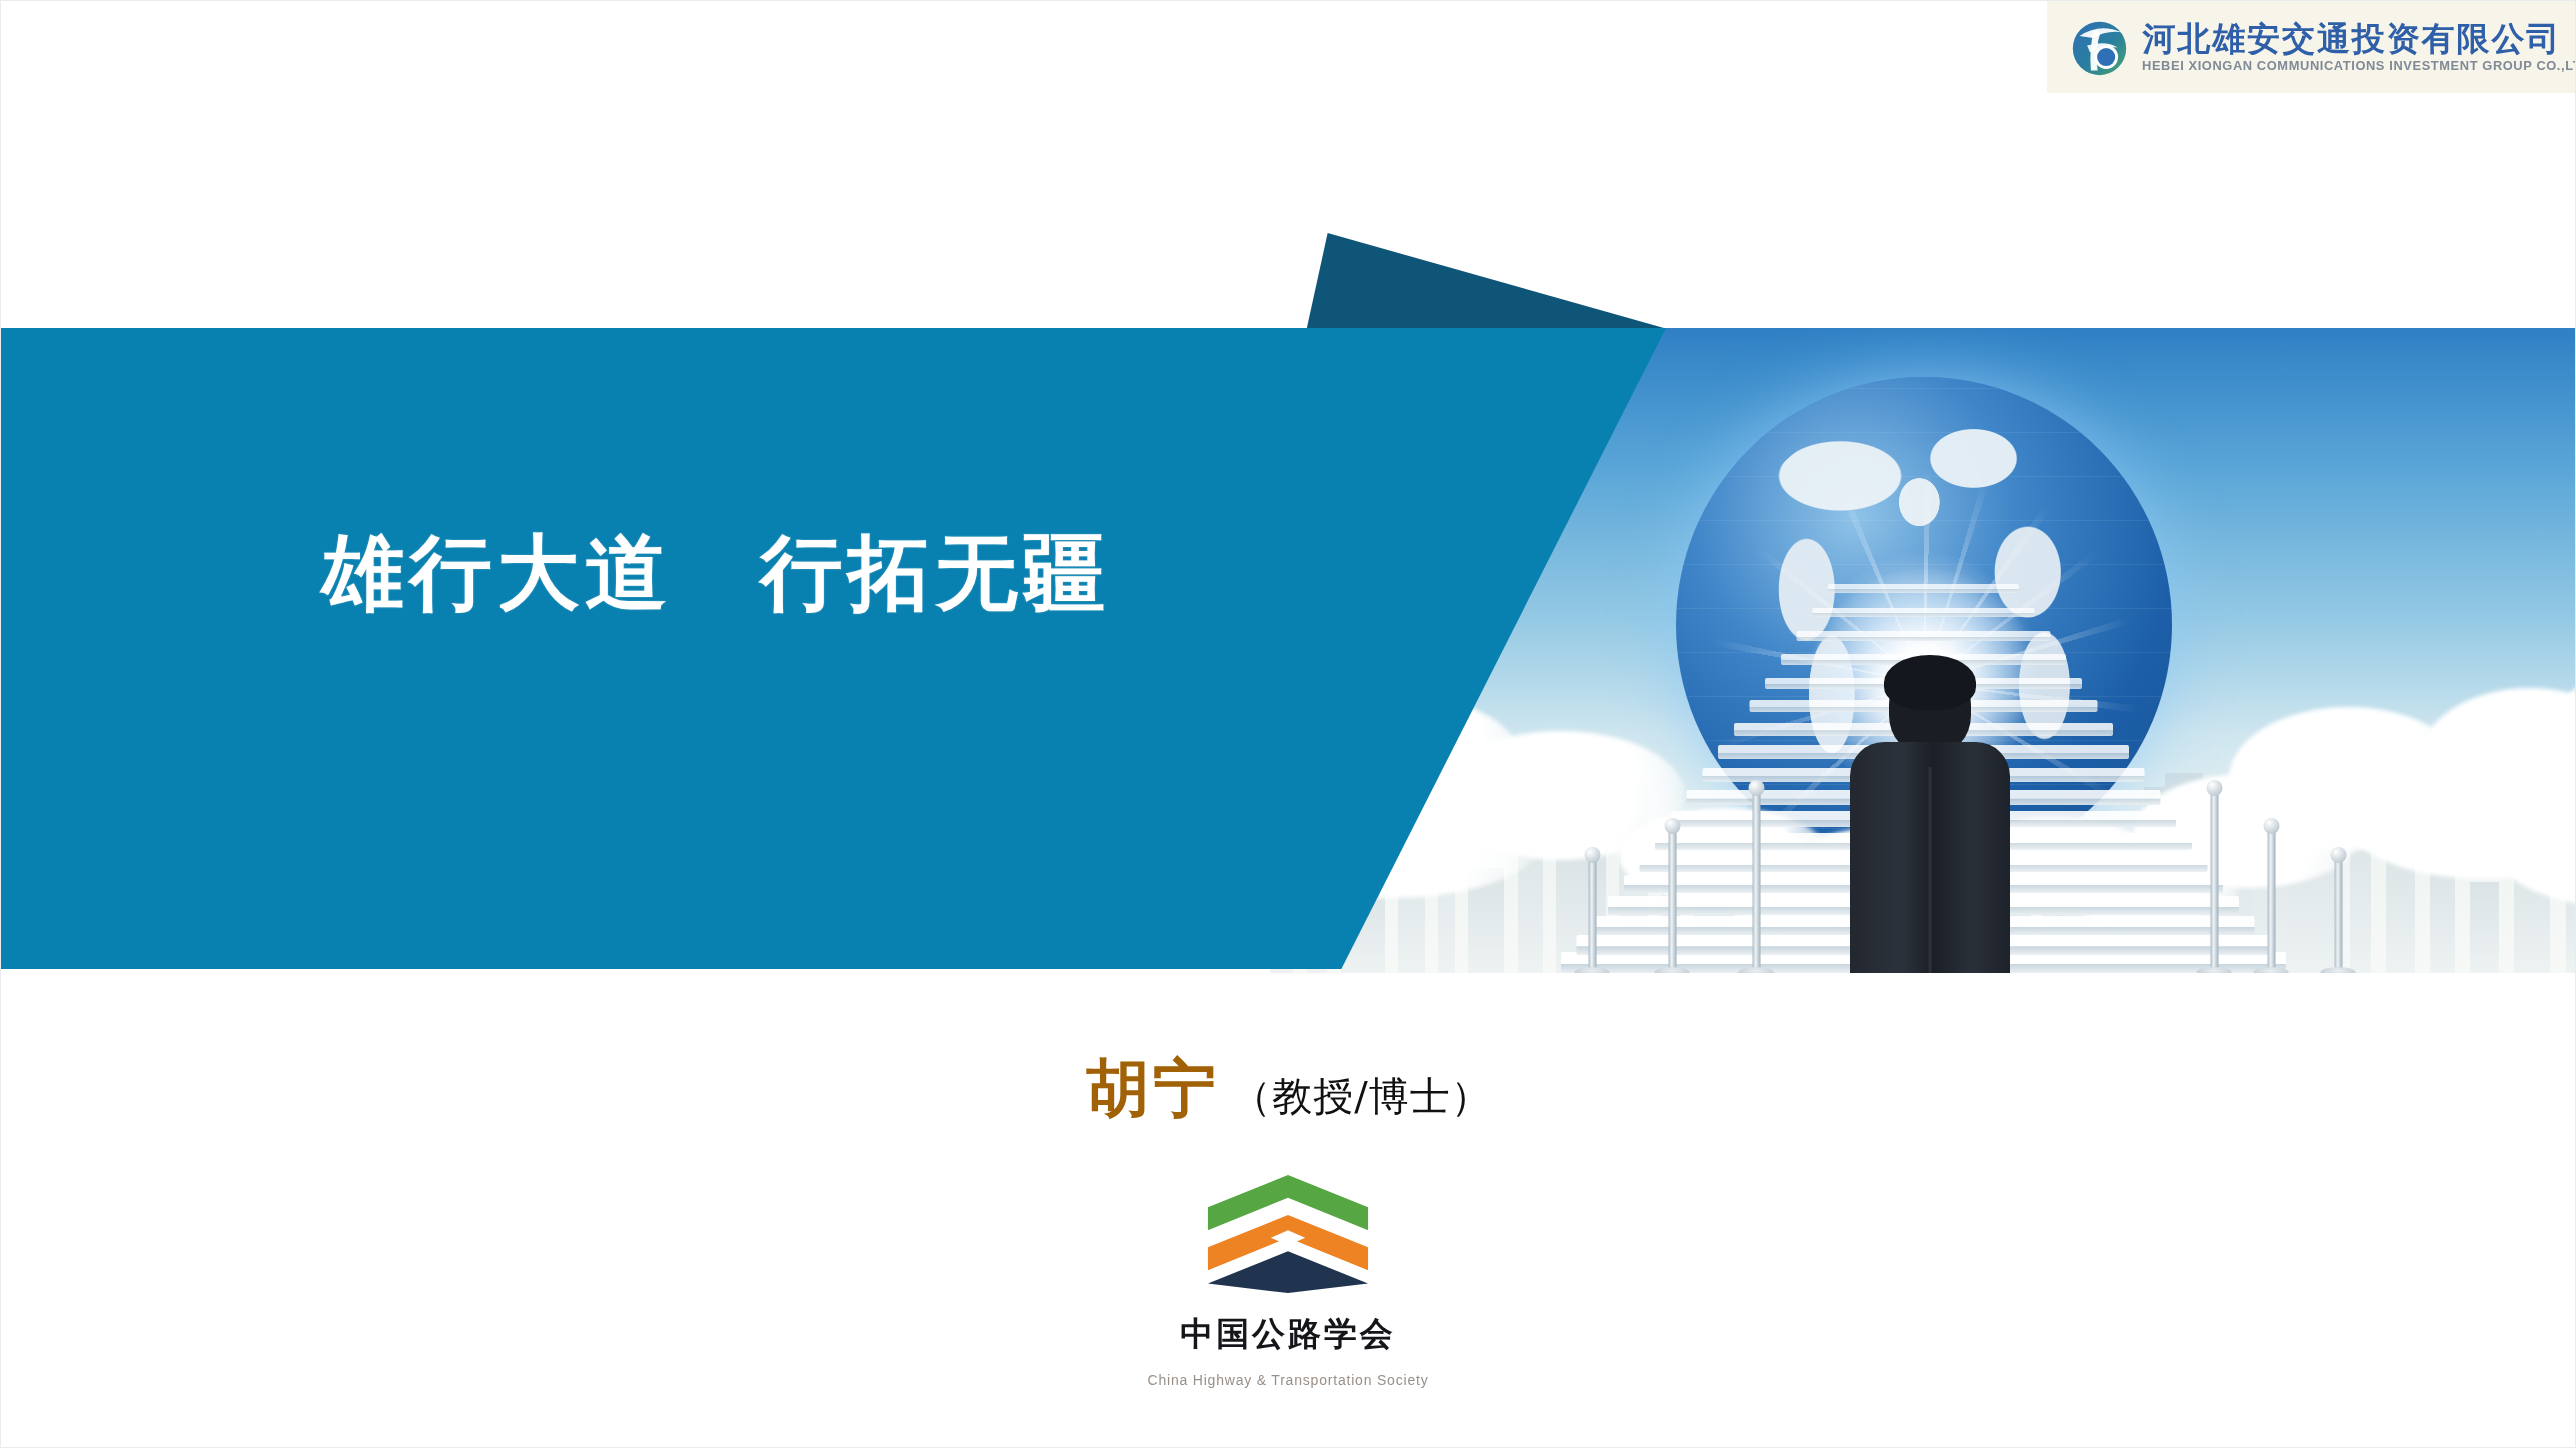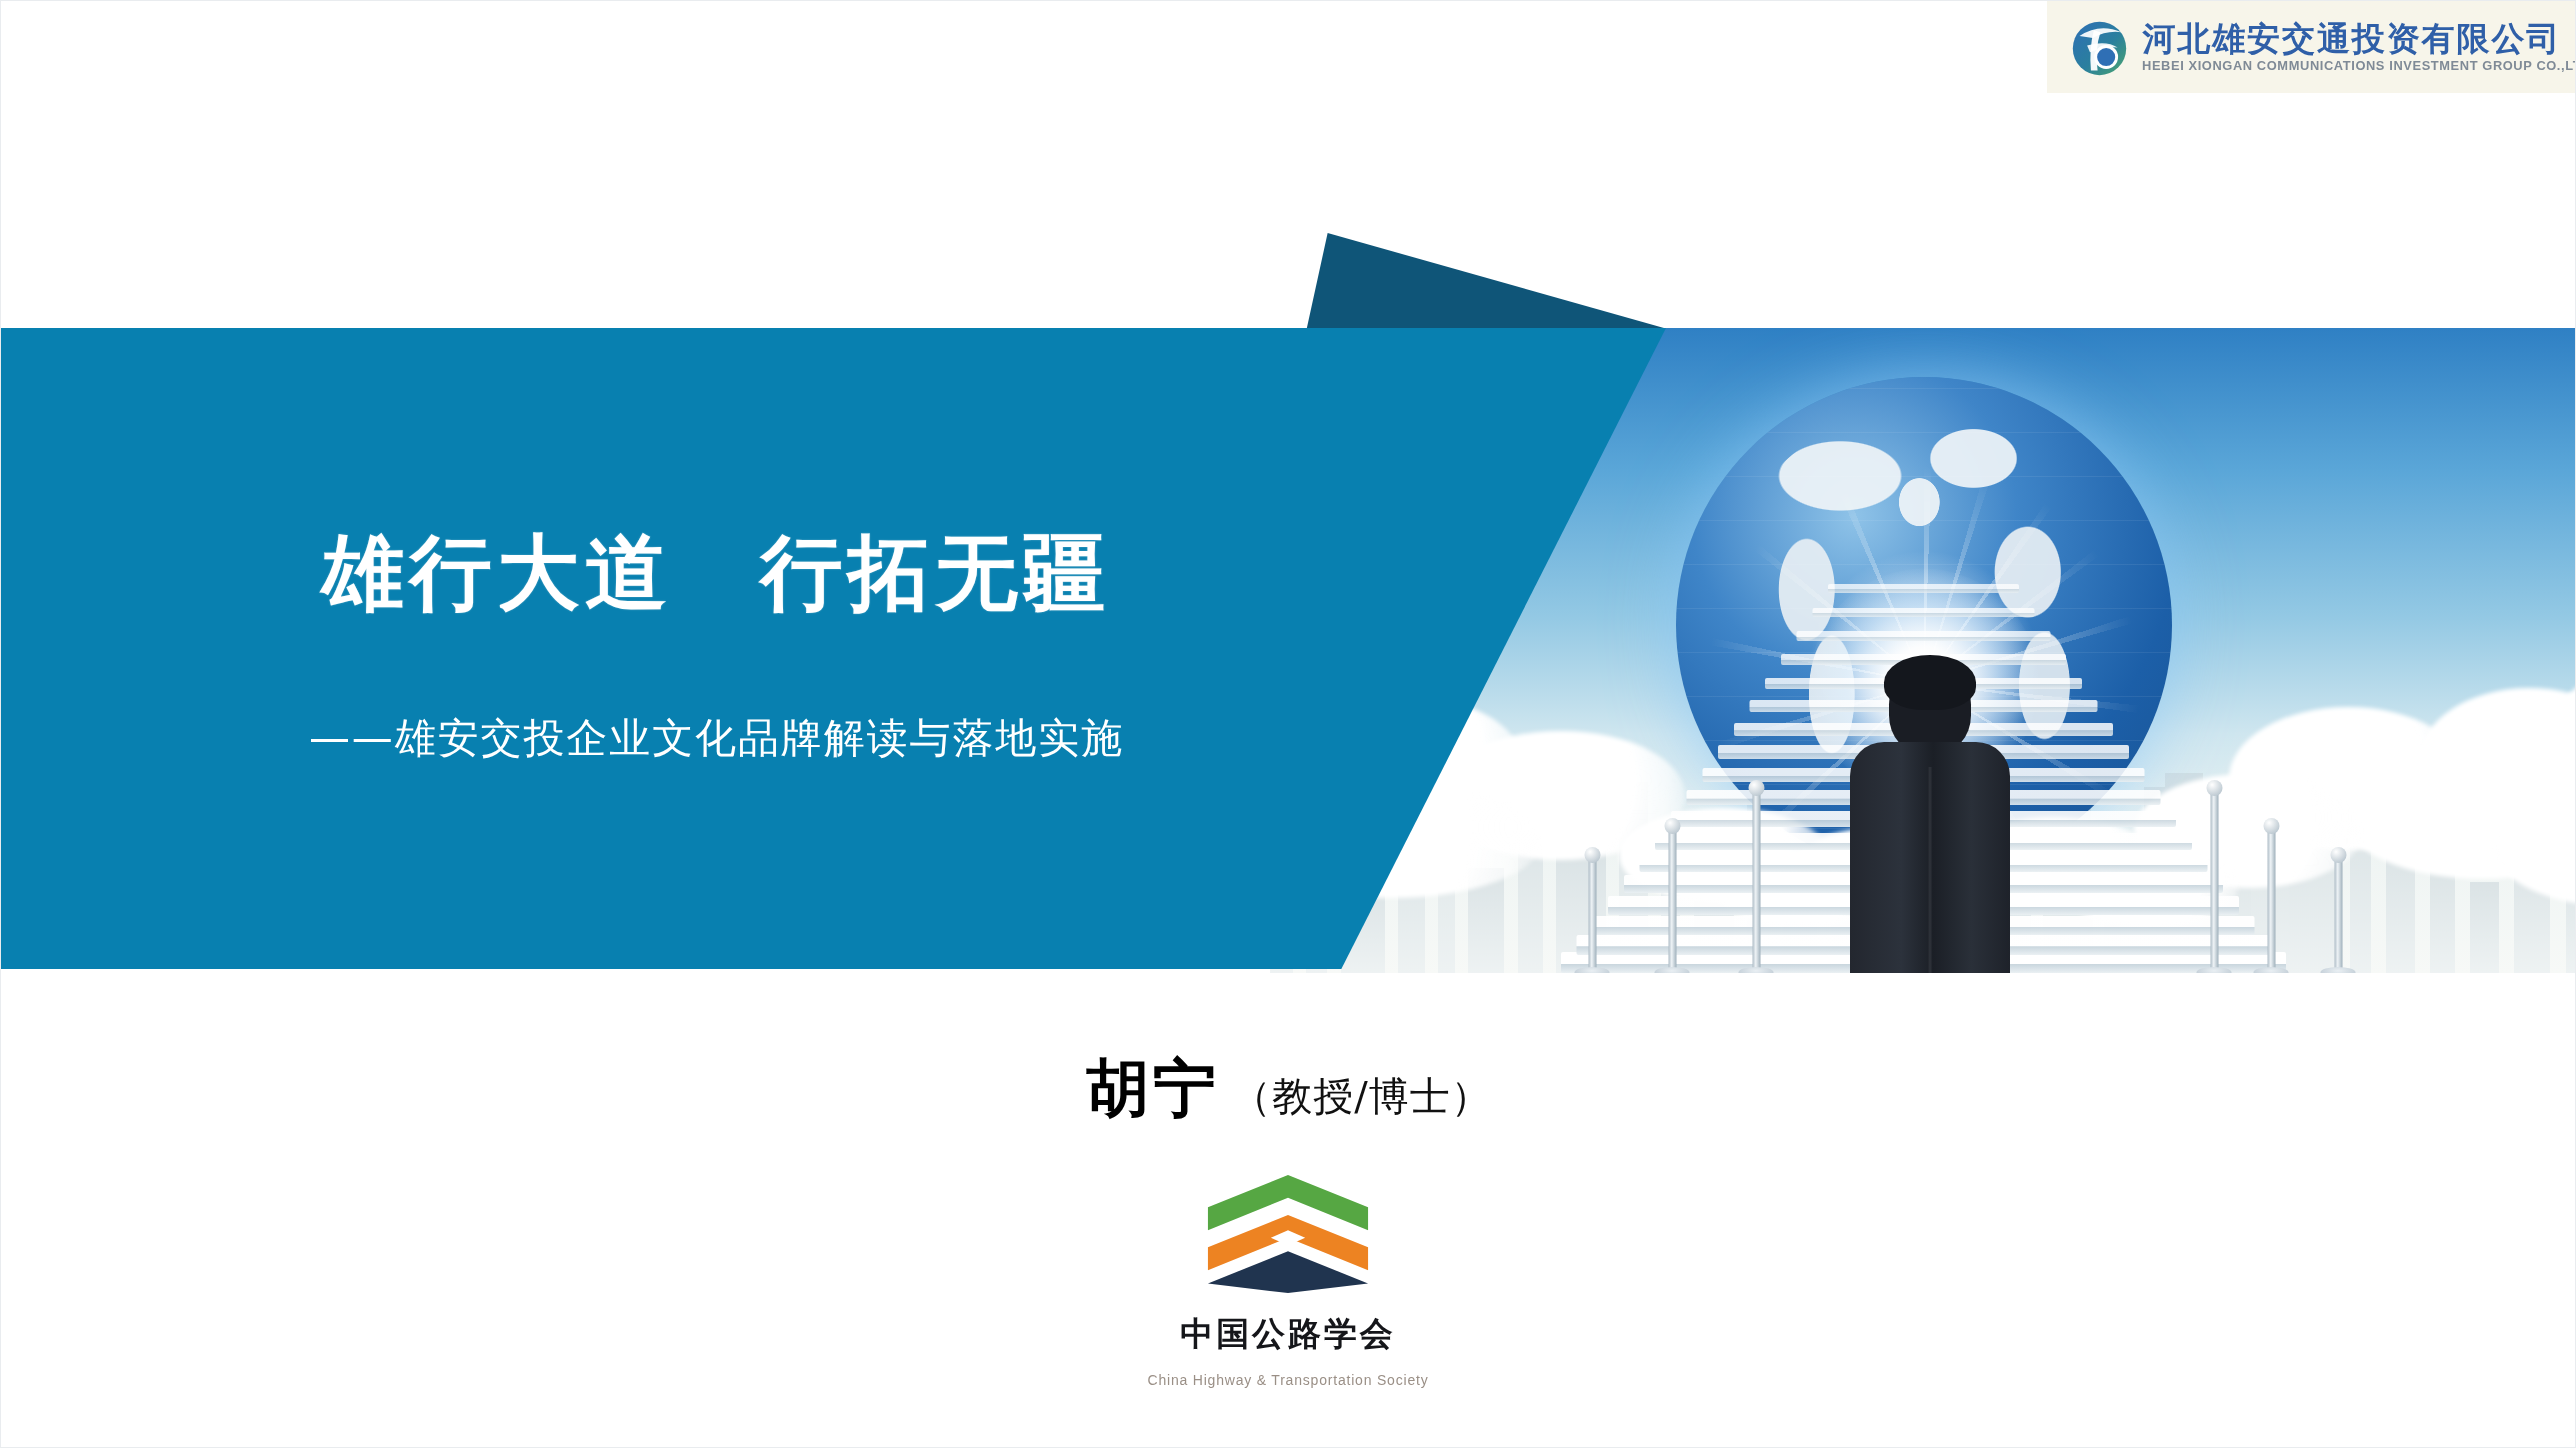--- a/index.html
+++ b/index.html
@@ -212,21 +212,21 @@
   }
 
   
   .presenter{
     position:absolute;left:0;top:1045px;width:2576px;
     display:flex;align-items:baseline;justify-content:center;
     z-index:6;
   }
   .presenter-name{
     font-family:Liberation Sans, sans-serif;
-    font-size:63px;font-weight:700;color:#000000;letter-spacing:3.8px;
+    font-size:63px;font-weight:700;color:#a16207;letter-spacing:3.8px;
   }
   .presenter-title{
     font-family:"DejaVu Serif","Liberation Serif",serif;
     font-size:40px;font-weight:400;color:#111111;margin-left:11.4px;letter-spacing:1px;
   }
 
   
   .society-logo{
     position:absolute;left:50%;top:1172px;transform:translateX(-50%);
     width:286px;display:flex;flex-direction:column;align-items:center;z-index:6;gap:6px;
@@ -348,21 +348,20 @@
 
     <div class="photo-left-fade"></div>
   </div>
 
   <div class="accent-triangle"></div>
 
   <div class="banner"></div>
 
   <div class="banner-text">
     <div class="slide-title">雄行大道　行拓无疆</div>
-    <div class="slide-subtitle">——雄安交投企业文化品牌解读与落地实施</div>
   </div>
 
   <div class="corp-logo">
     <div class="corp-mark">
       <svg viewBox="0 0 66 64" width="63" height="61" aria-hidden="true">
         <defs>
           <linearGradient id="gmark" x1="0" y1="0" x2="1" y2="1">
             <stop offset="0%" stop-color="#2f6fb5"></stop>
             <stop offset="55%" stop-color="#2a7f9e"></stop>
             <stop offset="100%" stop-color="#4aa56f"></stop>

